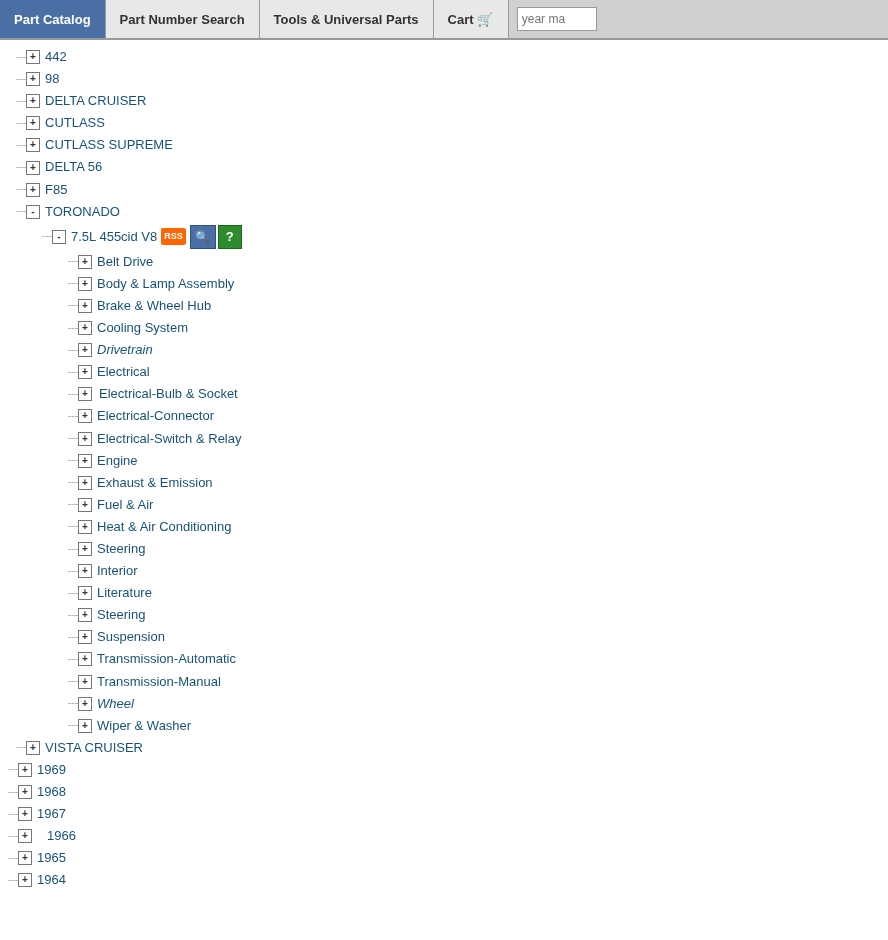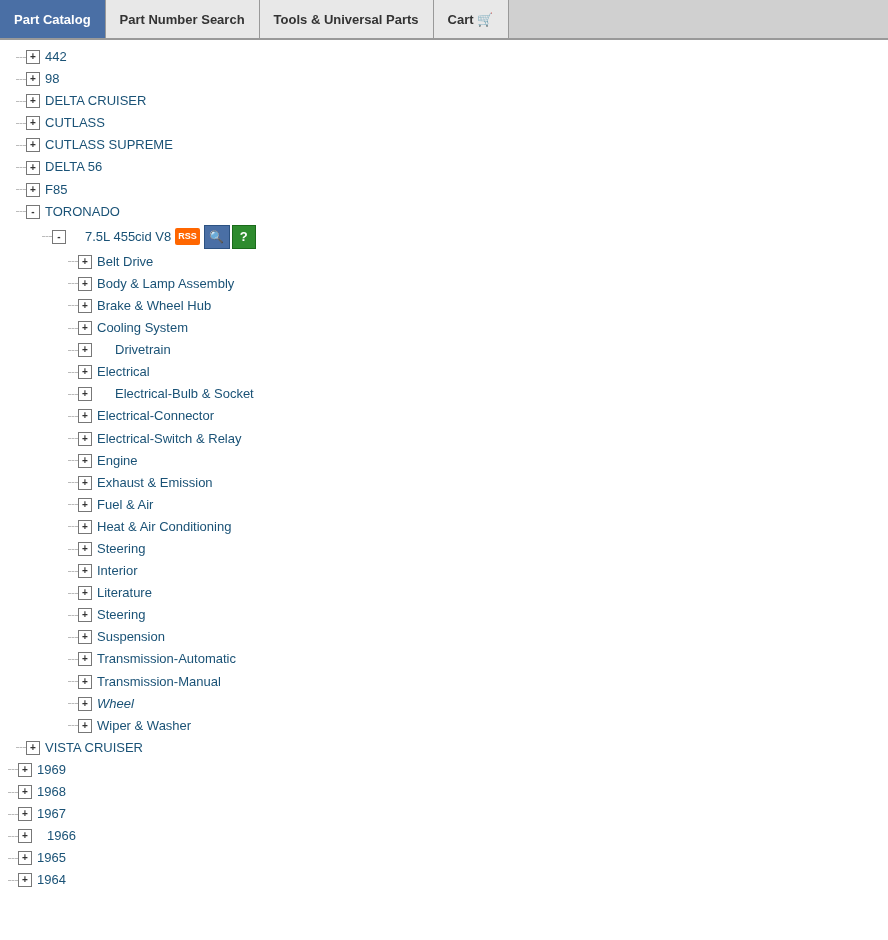--- a/index.html
+++ b/index.html
@@ -162,20 +162,23 @@
   <div class="tab inactive">
     <span>Part Number Search</span>
   </div>
   <div class="tab inactive">
     <span>Tools &amp; Universal Parts</span>
   </div>
   <div class="tab cart">
     <span>Cart</span>
     <span class="cart-icon">🛒</span>
   </div>
+  <div class="tab-search-input">
+    <input type="text" style="color: rgb(153, 153, 153);" placeholder="year ma">
+  </div>
 </div>
 
 <div class="main">
   <div class="tree">
 
     <div style="display:flex; align-items:flex-start;">
       <div style="border-left:1px dashed #bbb; min-height:100%; width:1px; margin-left:7px; margin-right:0;"></div>
       <div style="flex:1;">
 
         <div class="tree-row" style="margin-left:0;">
@@ -244,21 +247,21 @@
 
         <div style="margin-left:18px;">
           <div style="display:flex; align-items:flex-start;">
             <div style="border-left:1px dashed #bbb; width:1px; margin-left:7px; margin-right:0;"></div>
             <div style="flex:1;">
 
               <div class="tree-row search-row" style="flex-wrap:nowrap;">
                 <span style="display:inline-flex; align-items:center; flex-shrink:0;">
                   <span style="display:inline-block; border-bottom:1px dashed #bbb; width:10px;"></span>
                   <span class="expander">-</span>
-                  <span style="margin-left:16px;" class="link-text">7.5L 455cid V8</span>
+                  <span style="margin-left:2px;" class="link-text">7.5L 455cid V8</span>
 
                   <span class="rss-badge" style="background:#f60;">RSS</span>
                 </span>
                 <button class="search-btn" title="Search">
                   <span>🔍</span>
                 </button>
                 <button class="help-btn">
                   <span>?</span>
                 </button>
               </div>
@@ -292,35 +295,35 @@
     <span style="display:inline-flex; align-items:center;">
       <span style="display:inline-block; border-bottom:1px dashed #bbb; width:10px; margin-right:0;"></span>
       <span class="expander">+</span>
       <span style="margin-left:2px;" class="link-text">Cooling System</span>
     </span>
   </div>
                       <div class="tree-row">
     <span style="display:inline-flex; align-items:center;">
       <span style="display:inline-block; border-bottom:1px dashed #bbb; width:10px; margin-right:0;"></span>
       <span class="expander">+</span>
-      <span style="margin-left:20px;" class="link-text">Drivetrain</span>
+      <span style="margin-left:2px;font-style:italic;" class="link-text">Drivetrain</span>
     </span>
   </div>
                       <div class="tree-row">
     <span style="display:inline-flex; align-items:center;">
       <span style="display:inline-block; border-bottom:1px dashed #bbb; width:10px; margin-right:0;"></span>
       <span class="expander">+</span>
       <span style="margin-left:2px;" class="link-text">Electrical</span>
     </span>
   </div>
                       <div class="tree-row">
     <span style="display:inline-flex; align-items:center;">
       <span style="display:inline-block; border-bottom:1px dashed #bbb; width:10px; margin-right:0;"></span>
       <span class="expander">+</span>
-      <span style="margin-left:20px;" class="link-text">Electrical-Bulb &amp; Socket</span>
+      <span style="margin-left:4px;" class="link-text">Electrical-Bulb &amp; Socket</span>
     </span>
   </div>
                       <div class="tree-row">
     <span style="display:inline-flex; align-items:center;">
       <span style="display:inline-block; border-bottom:1px dashed #bbb; width:10px; margin-right:0;"></span>
       <span class="expander">+</span>
       <span style="margin-left:2px;" class="link-text">Electrical-Connector</span>
     </span>
   </div>
                       <div class="tree-row">

